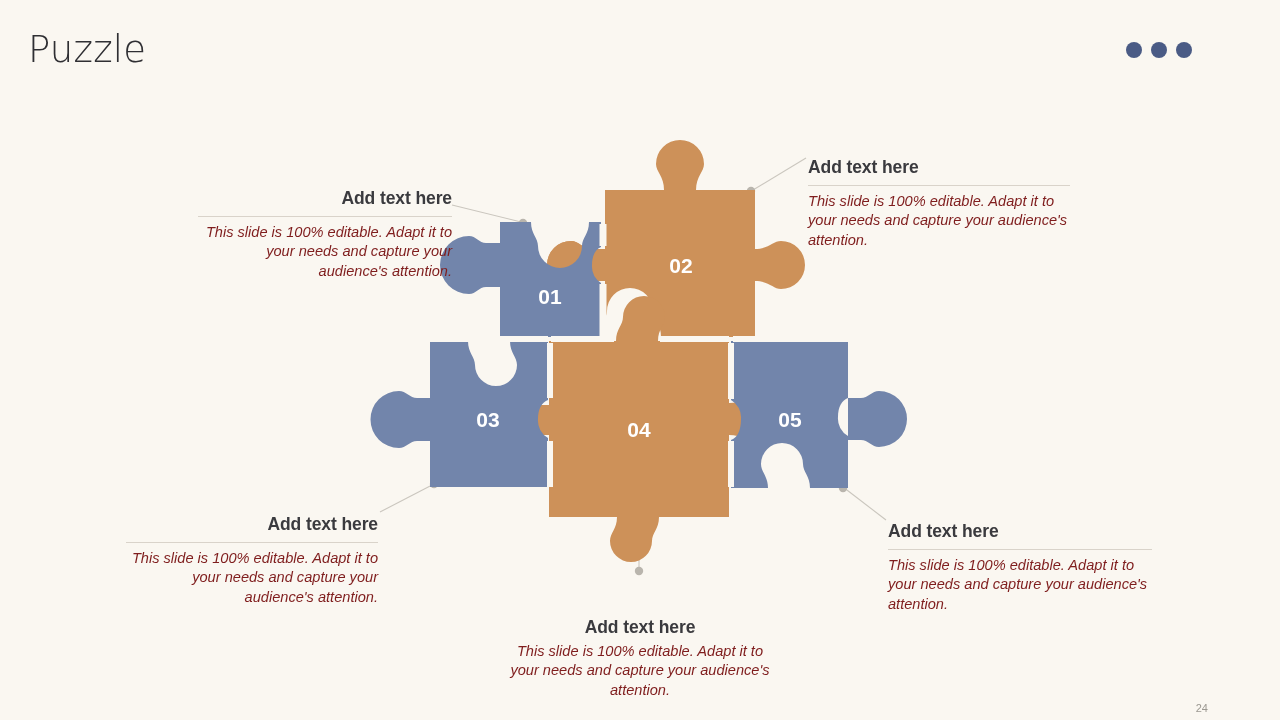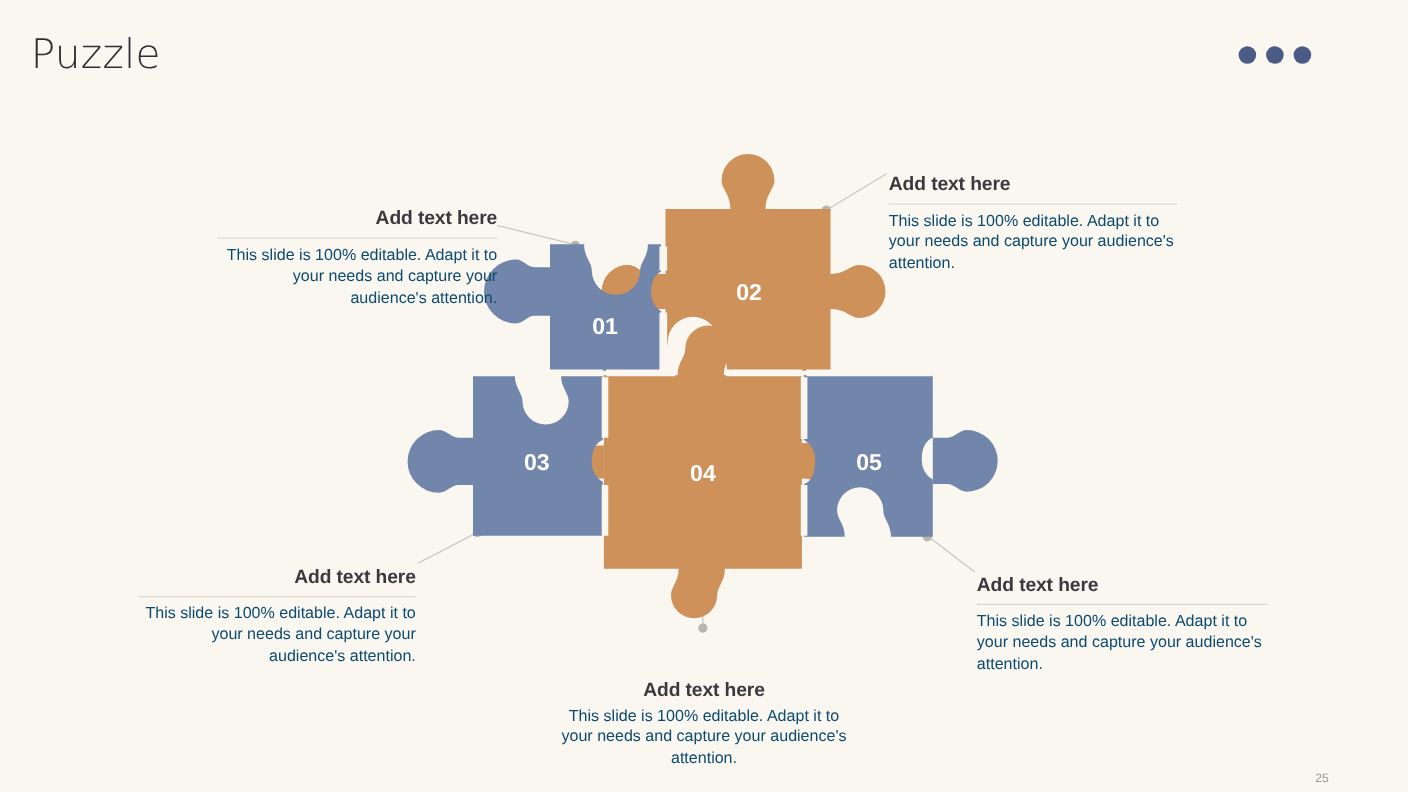--- a/index.html
+++ b/index.html
@@ -67,21 +67,22 @@
     white-space: nowrap;
   }
   .callout .c-rule {
     height: 1px;
     background: #d9d3ca;
     margin: 7px 0 6px 0;
   }
   .callout .c-body {
     font-size: 14.6px;
     line-height: 19.4px;
-    color: #0c4a6e;
+    color: #7f1d1d;
+    font-style: italic;
   }
   .align-right { text-align: right; }
   .align-left  { text-align: left; }
   .align-center{ text-align: center; }
 
   #callout-01 { left: 198px; top: 159px; width: 254px; }
   #callout-02 { left: 808px; top: 128px; width: 262px; }
   #callout-03 { left: 126px; top: 485px; width: 252px; }
   #callout-04 { left: 504px; top: 588px; width: 272px; }
   #callout-05 { left: 888px; top: 492px; width: 264px; }
@@ -306,15 +307,15 @@
 
     <div class="c-body">This slide is 100% editable. Adapt it to your needs and capture your audience's attention.</div>
   </div>
 
   <div class="callout align-left" id="callout-05">
     <div class="c-title">Add text here</div>
     <div class="c-rule"></div>
     <div class="c-body">This slide is 100% editable. Adapt it to your needs and capture your audience's attention.</div>
   </div>
 
-  <div class="page-number">25</div>
+  <div class="page-number">24</div>
 
 </div>
 
 </body></html>

